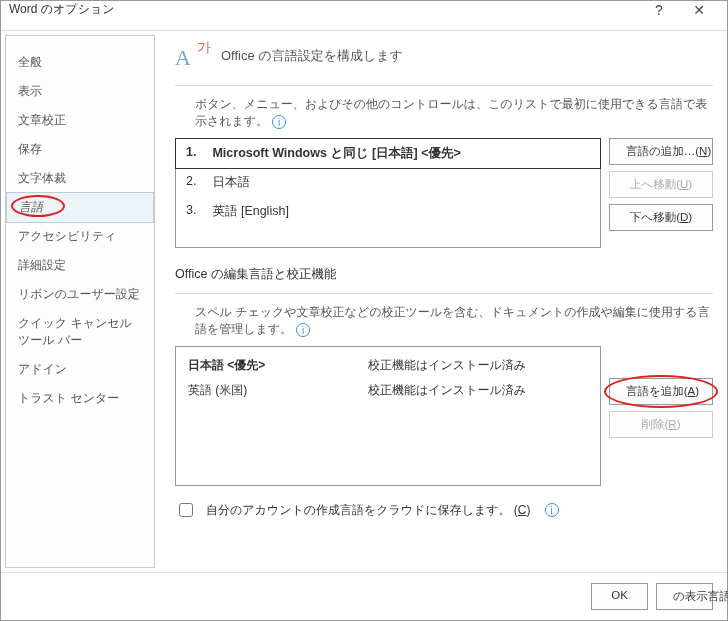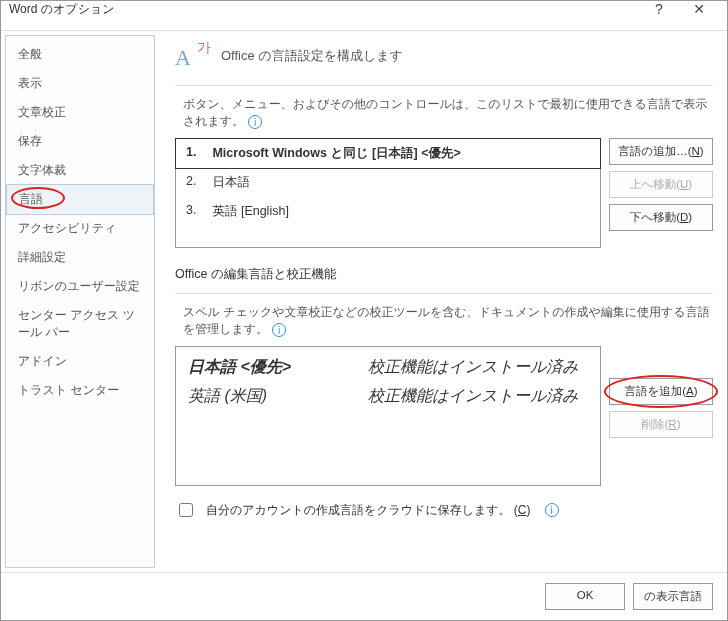--- a/index.html
+++ b/index.html
@@ -1,50 +1,50 @@
 <!DOCTYPE html>
 <html><head>
 <meta charset="utf-8">
 <style>
   * { box-sizing: border-box; font-family: "Yu Gothic UI", "Meiryo", sans-serif; }
   body { margin: 0; background: #fff; width: 728px; height: 621px; overflow: hidden; font-size: 12px; color: #333; }
   .window { width: 728px; height: 621px; border: 1px solid #999; display: flex; flex-direction: column; background:#fff; }
-  .titlebar { height: 30px; display: flex; align-items: flex-start; padding: 0 8px; border-bottom:1px solid #ddd; }
+  .titlebar { height: 30px; display: flex; align-items: flex-end; padding: 12px 8px; border-bottom:1px solid #ddd; }
   .titlebar .title { flex:1; font-size:12px; }
   .tbbtn { width:40px; text-align:center; font-size:14px; color:#444; cursor:pointer; }
   .body { flex:1; display:flex; min-height:0; }
-  .sidebar { width:150px; border:1px solid #ccc; margin:4px 0 4px 4px; padding:4px 0; background:#fdfdfd; overflow:hidden;}
+  .sidebar { width:150px; border:1px solid #ccc; margin:4px 0 4px 4px; padding:12px 0; background:#fdfdfd; overflow:hidden;}
   .nav-item { padding:6px 12px; font-size:12px; color:#555; cursor:pointer; position:relative;}
-  .nav-item.selected { background:#eef3f8; border:1px solid #bcd; margin:-1px 0;}
+  .nav-item.selected { background:#eef3f8; border:1px solid #bcd; margin:-1px 0;font-style:italic;}
   .redcircle { position:absolute; left:4px; top:2px; width:54px; height:22px; border:2px solid #d22; border-radius:50%; pointer-events:none;}
   .main { flex:1; padding:10px 14px 10px 20px; overflow:auto; }
   .header { display:flex; align-items:center; gap:12px; margin-bottom:14px;}
   .logo { position:relative; width:34px; height:30px; }
   .logoA { position:absolute; left:0; bottom:0; font-size:22px; color:#7aa3d6; font-family:Georgia, serif;}
   .logoK { position:absolute; right:-2px; top:-2px; font-size:14px; color:#d65; }
   .section-title { font-size:12.5px; color:#333; margin:8px 0 10px; }
-  .desc { font-size:12px; color:#555; margin:6px 0 8px 8px; }
+  .desc { font-size:12px; color:#555; margin:6px 0 8px 20px; }
   .info-icon { display:inline-block; width:14px; height:14px; border-radius:50%; border:1px solid #3b8ed6; color:#3b8ed6; text-align:center; line-height:13px; font-size:10px; vertical-align:middle; margin-left:4px;}
   .row { display:flex; gap:8px; align-items:flex-start; }
   .listbox { flex:1; border:1px solid #999; background:#fff; min-height:110px; }
   .list-item { padding:6px 10px; font-size:12.5px; display:flex; gap:16px;}
   .list-item.strong { border:1px solid #333; margin:-1px; font-weight:bold; }
   .btncol { width:104px; display:flex; flex-direction:column; gap:6px; }
-  .btn { border:1px solid #999; background:#fdfdfd; font-size:11.5px; padding:5px 8px; text-align:center; cursor:pointer; white-space:nowrap;}
+  .btn { border:1px solid #999; background:#fdfdfd; font-size:11.5px; padding:5px 16px; text-align:center; cursor:pointer; white-space:nowrap;}
   .btn.disabled { color:#aaa; border-color:#ccc; cursor:default;}
   .btn .mn { text-decoration:underline; }
   .tablebox { flex:1; border:1px solid #999; background:#fff; min-height:140px; padding:6px 0;}
-  .trow { display:flex; padding:4px 12px; font-size:16px;font-style:italic;}
+  .trow { display:flex; padding:4px 12px; font-size:12px;}
   .tcell1 { width:180px; }
   .redoval { position:relative; }
   .redoval::after { content:""; position:absolute; left:-6px; top:-4px; right:-6px; bottom:-4px; border:2px solid #d22; border-radius:50%; pointer-events:none;}
   .checkbox-row { margin-top:14px; font-size:12px; display:flex; align-items:center; gap:10px;}
   .checkbox-row input { width:14px; height:14px;}
   .footer { display:flex; justify-content:flex-end; gap:8px; padding:10px 14px; border-top:1px solid #ddd; }
-  .footer .btn { width:80px; }
+  .footer .btn { width:57px; }
   hr.sep { border:none; border-top:1px solid #ddd; margin:6px 0 10px;}
 </style>
 </head>
 <body>
 
 <div class="window">
   <div class="titlebar">
     <span class="title">Word のオプション</span>
     <span class="tbbtn">?</span>
     <span class="tbbtn">✕</span>
@@ -53,21 +53,21 @@
     <div class="sidebar" id="sidebar">
         <div class="nav-item">全般</div>
         <div class="nav-item">表示</div>
         <div class="nav-item">文章校正</div>
         <div class="nav-item">保存</div>
         <div class="nav-item">文字体裁</div>
         <div class="nav-item selected">言語<div class="redcircle"></div></div>
         <div class="nav-item">アクセシビリティ</div>
         <div class="nav-item">詳細設定</div>
         <div class="nav-item">リボンのユーザー設定</div>
-        <div class="nav-item">センター アクセス ツール バー</div>
+        <div class="nav-item">クイック キャンセル ツール バー</div>
         <div class="nav-item">アドイン</div>
         <div class="nav-item">トラスト センター</div>
       </div>
     <div class="main">
       <div class="header">
         <div class="logo">
           <span class="logoA">A</span>
             <span class="logoK">가</span>
         </div>
         <span style="font-size:13px;color:#555;">Office の言語設定を構成します</span>

